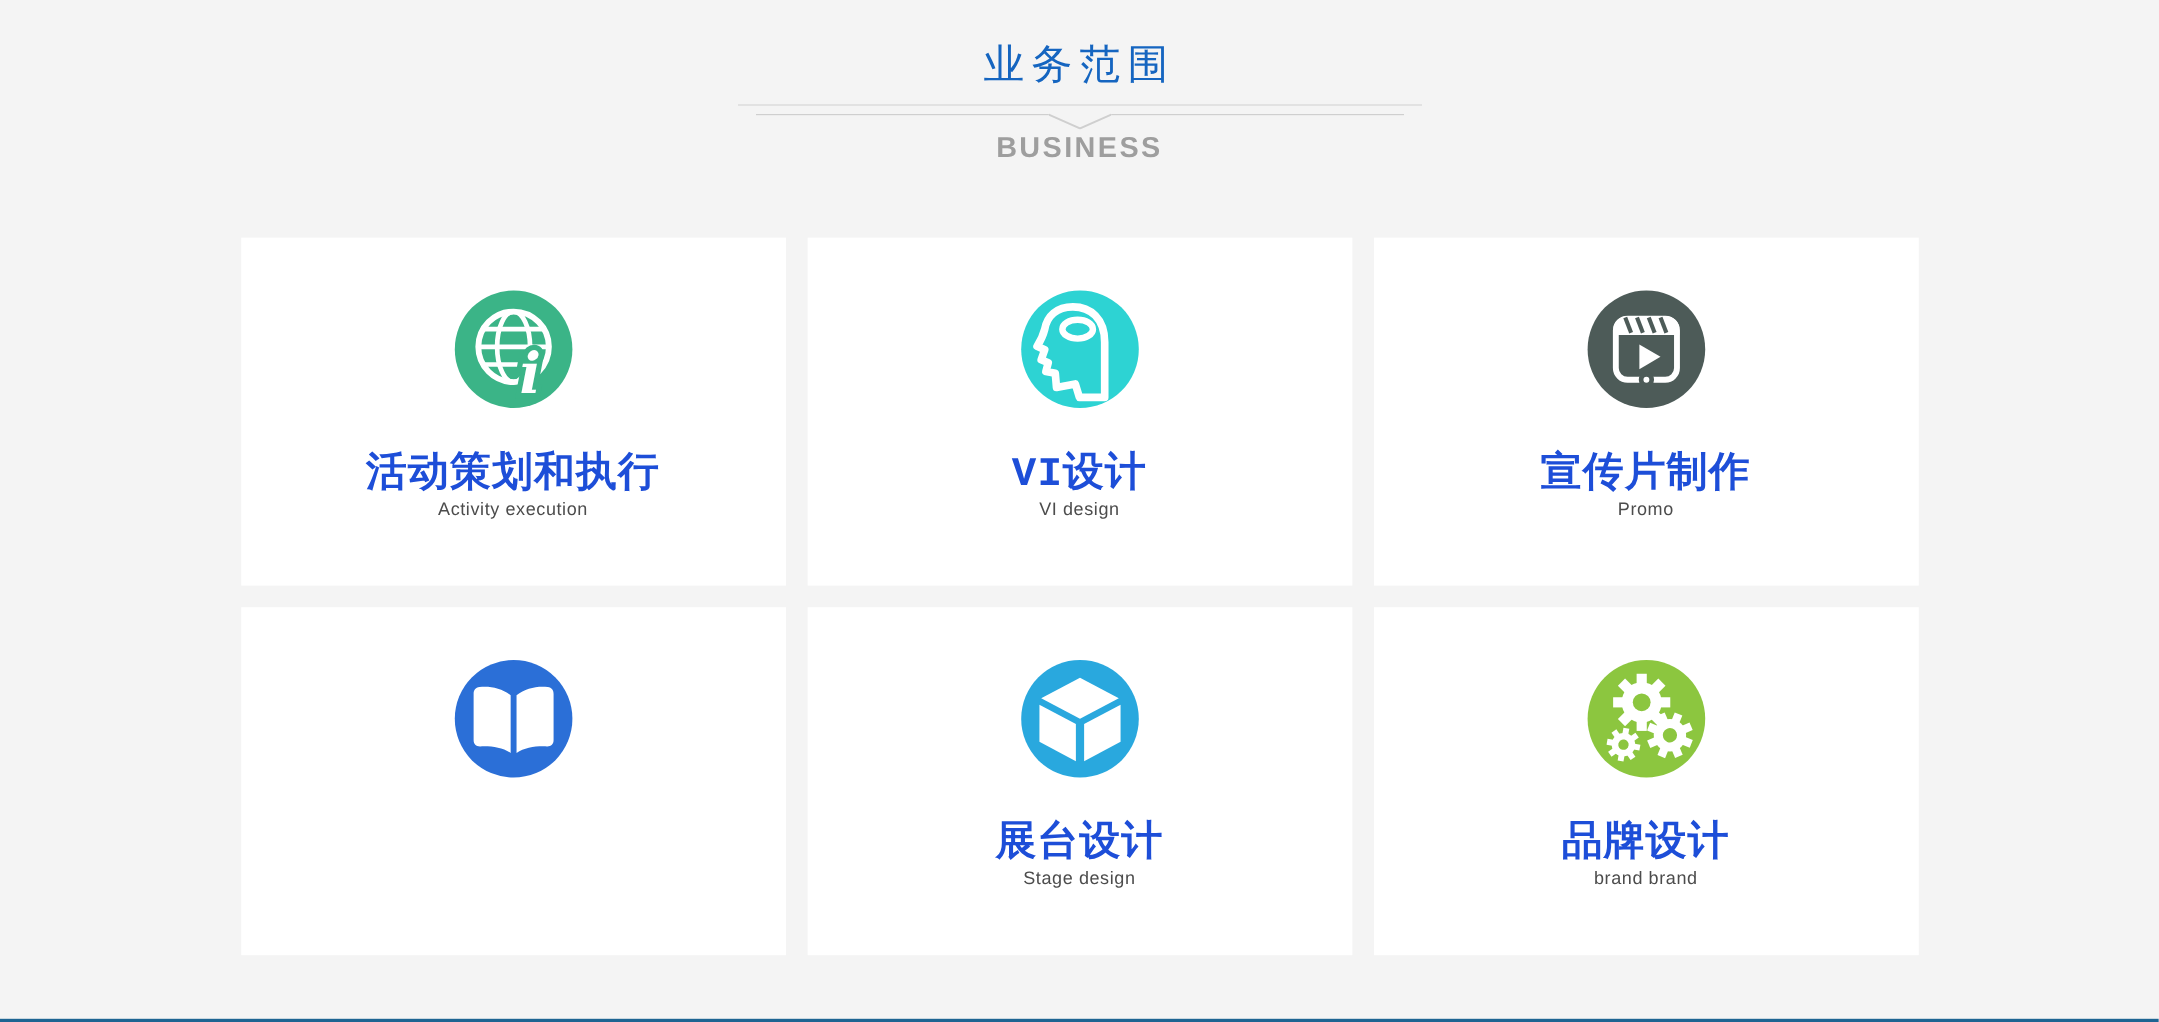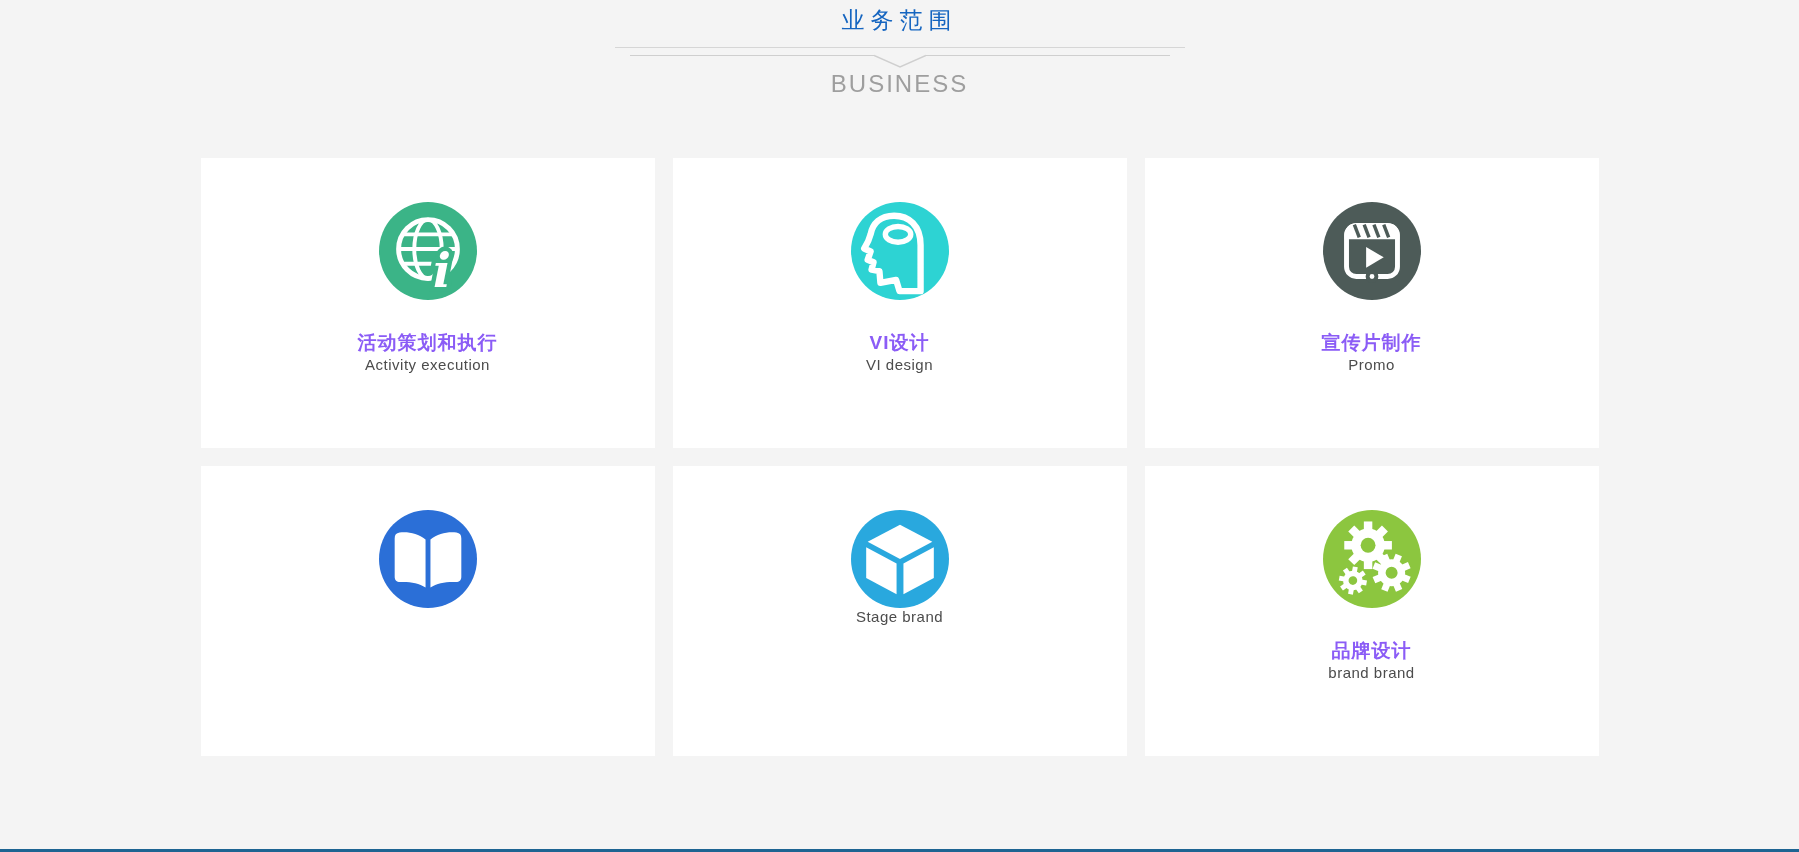--- a/index.html
+++ b/index.html
@@ -1,45 +1,45 @@
 <!DOCTYPE html>
 <html><head>
 <meta charset="utf-8">
 <style>
   * { margin:0; padding:0; box-sizing:border-box; }
   html,body { width:1799px; height:852px; overflow:hidden; }
   body { background:#f4f4f4; font-family:"Liberation Sans","DejaVu Sans",sans-serif; position:relative; }
 
   .section-header { text-align:center; }
   .section-title {
-    display:inline-block; margin-top:8px; font-size:23px; font-weight:400;
+    display:inline-block; margin-top:36px; font-size:34px; font-weight:400;
     letter-spacing:6px; line-height:1.1;
   }
   .divider { width:570px; margin:14px auto 0; }
   .divider-line-top { height:1px; background:#d6d6d6; }
   .divider-bottom { display:flex; align-items:flex-start; margin-top:6px; width:540px; margin-left:auto; margin-right:auto; }
   .divider-line { flex:1; height:1px; background:#cfcfcf; margin-top:1px; }
   .divider-chevron { width:52px; height:14px; flex:0 0 auto; }
   .section-subtitle {
-    display:block; margin-top:2px; font-size:24px; letter-spacing:2px; font-weight:400;
+    display:block; margin-top:2px; font-size:24px; letter-spacing:2px; font-weight:700;
   }
 
   .services-grid {
     display:grid; grid-template-columns:repeat(3,454px); grid-auto-rows:290px;
     gap:18px; width:1398px; margin:60px auto 0;
   }
   .service-card { background:#ffffff; text-align:center; cursor:pointer; }
   .icon-circle {
     width:98px; height:98px; border-radius:50%; margin:44px auto 0;
     display:flex; align-items:center; justify-content:center;
   }
   .icon-circle svg { width:98px; height:98px; display:block; }
   .knockout { stroke:var(--c); }
   .holefill { fill:var(--c); }
-  .service-title { margin-top:30px; font-size:19px; font-weight:700; color:#8b5cf6; letter-spacing:1px; }
+  .service-title { margin-top:30px; font-size:34px; font-weight:700; color:#1d4ed8; letter-spacing:1px;font-family:Liberation Mono, monospace; }
   .service-subtitle { margin-top:0; font-size:15px; color:#4c4c4c; letter-spacing:0.5px; }
 
   .bottom-bar { position:absolute; left:0; bottom:0; width:100%; height:3px; }
 </style>
 </head>
 <body style="background: rgb(244, 244, 244);">
 
 <div class="section-header">
   <h2 class="section-title" style="color: rgb(21, 101, 192);">业务范围</h2>
   <div class="divider">
@@ -115,21 +115,22 @@
   </div>
 
   <div class="service-card">
     <div class="icon-circle" style="background: rgb(41, 168, 222); --c: #29a8de;">
       <svg viewBox="0 0 100 100">
         <polygon points="50,15 83,32.5 50,50 17,32.5" fill="#fff"></polygon>
         <polygon points="15.5,38 46.5,54.5 46.5,86 15.5,69.5" fill="#fff"></polygon>
         <polygon points="84.5,38 53.5,54.5 53.5,86 84.5,69.5" fill="#fff"></polygon>
       </svg>
     </div>
-    <div class="service-subtitle">Stage brand</div>
+    <div class="service-title">展台设计</div>
+    <div class="service-subtitle">Stage design</div>
   </div>
 
   <div class="service-card">
     <div class="icon-circle" style="background: rgb(140, 198, 63); --c: #8cc63f;">
       <svg viewBox="0 0 100 100">
         <defs>
           <g id="gearG">
             <g fill="#fff">
               <rect x="-2.4" y="-13.5" width="4.8" height="7"></rect>
               <rect x="-2.4" y="-13.5" width="4.8" height="7" transform="rotate(45)"></rect>

